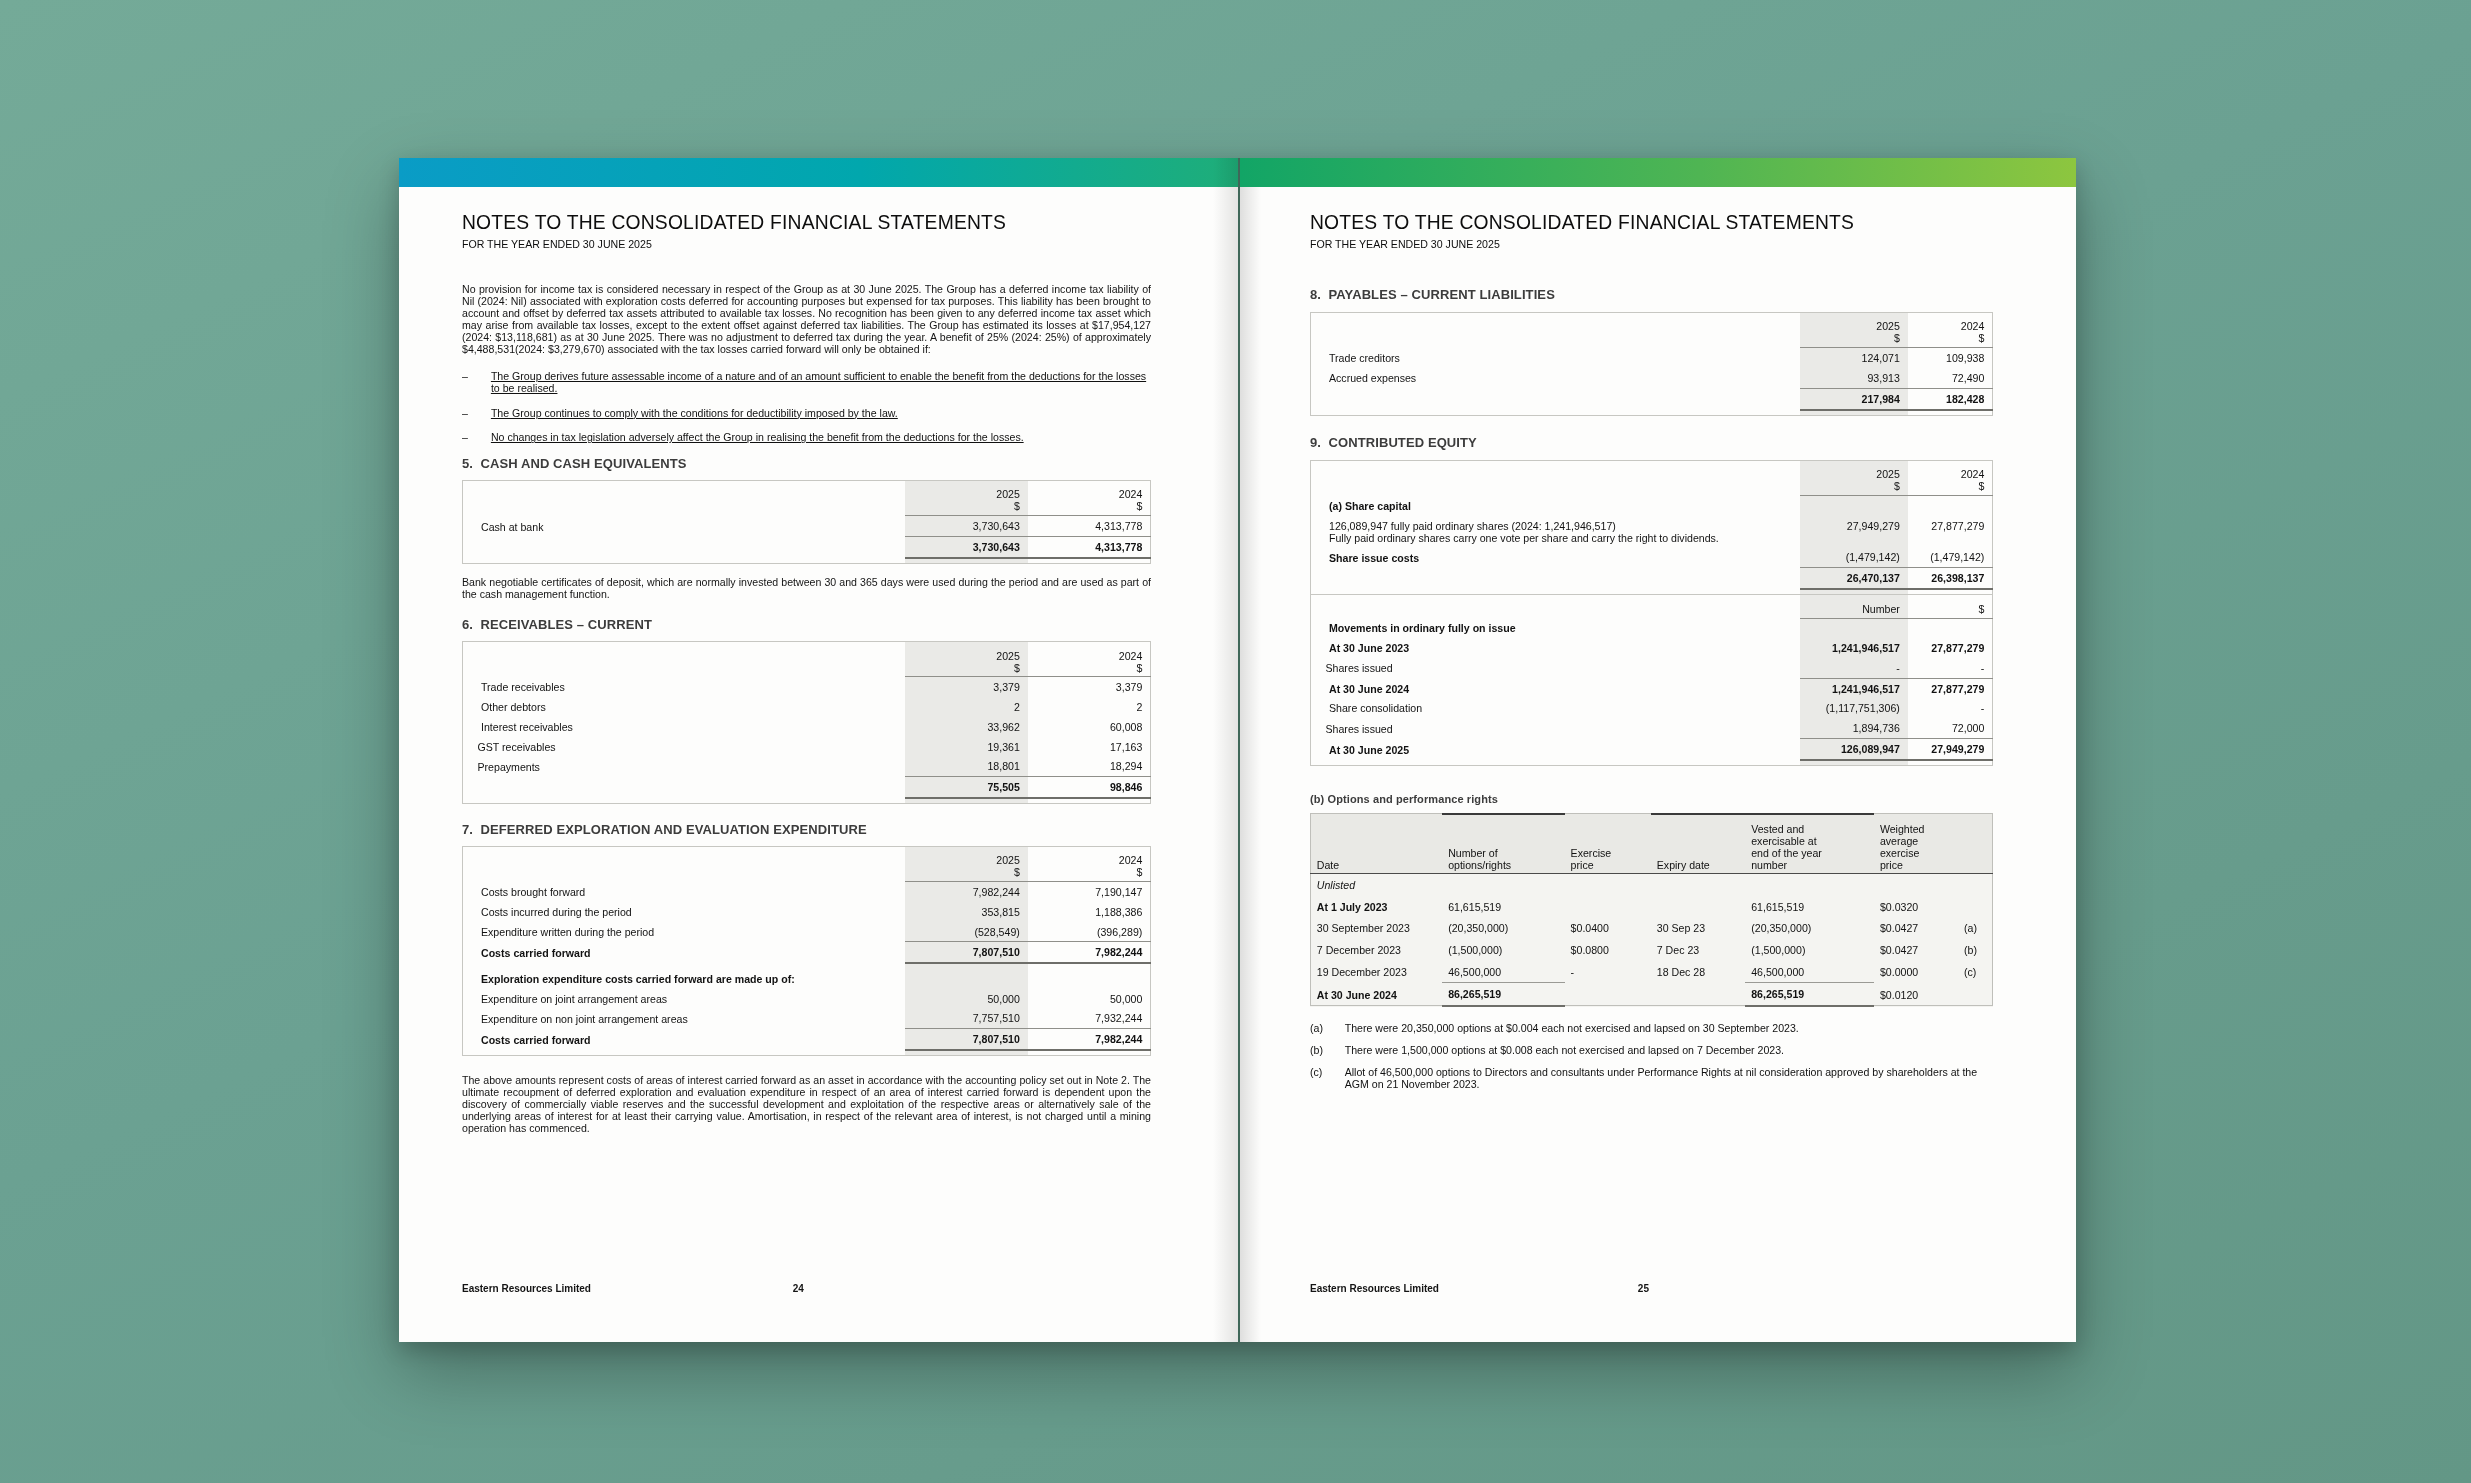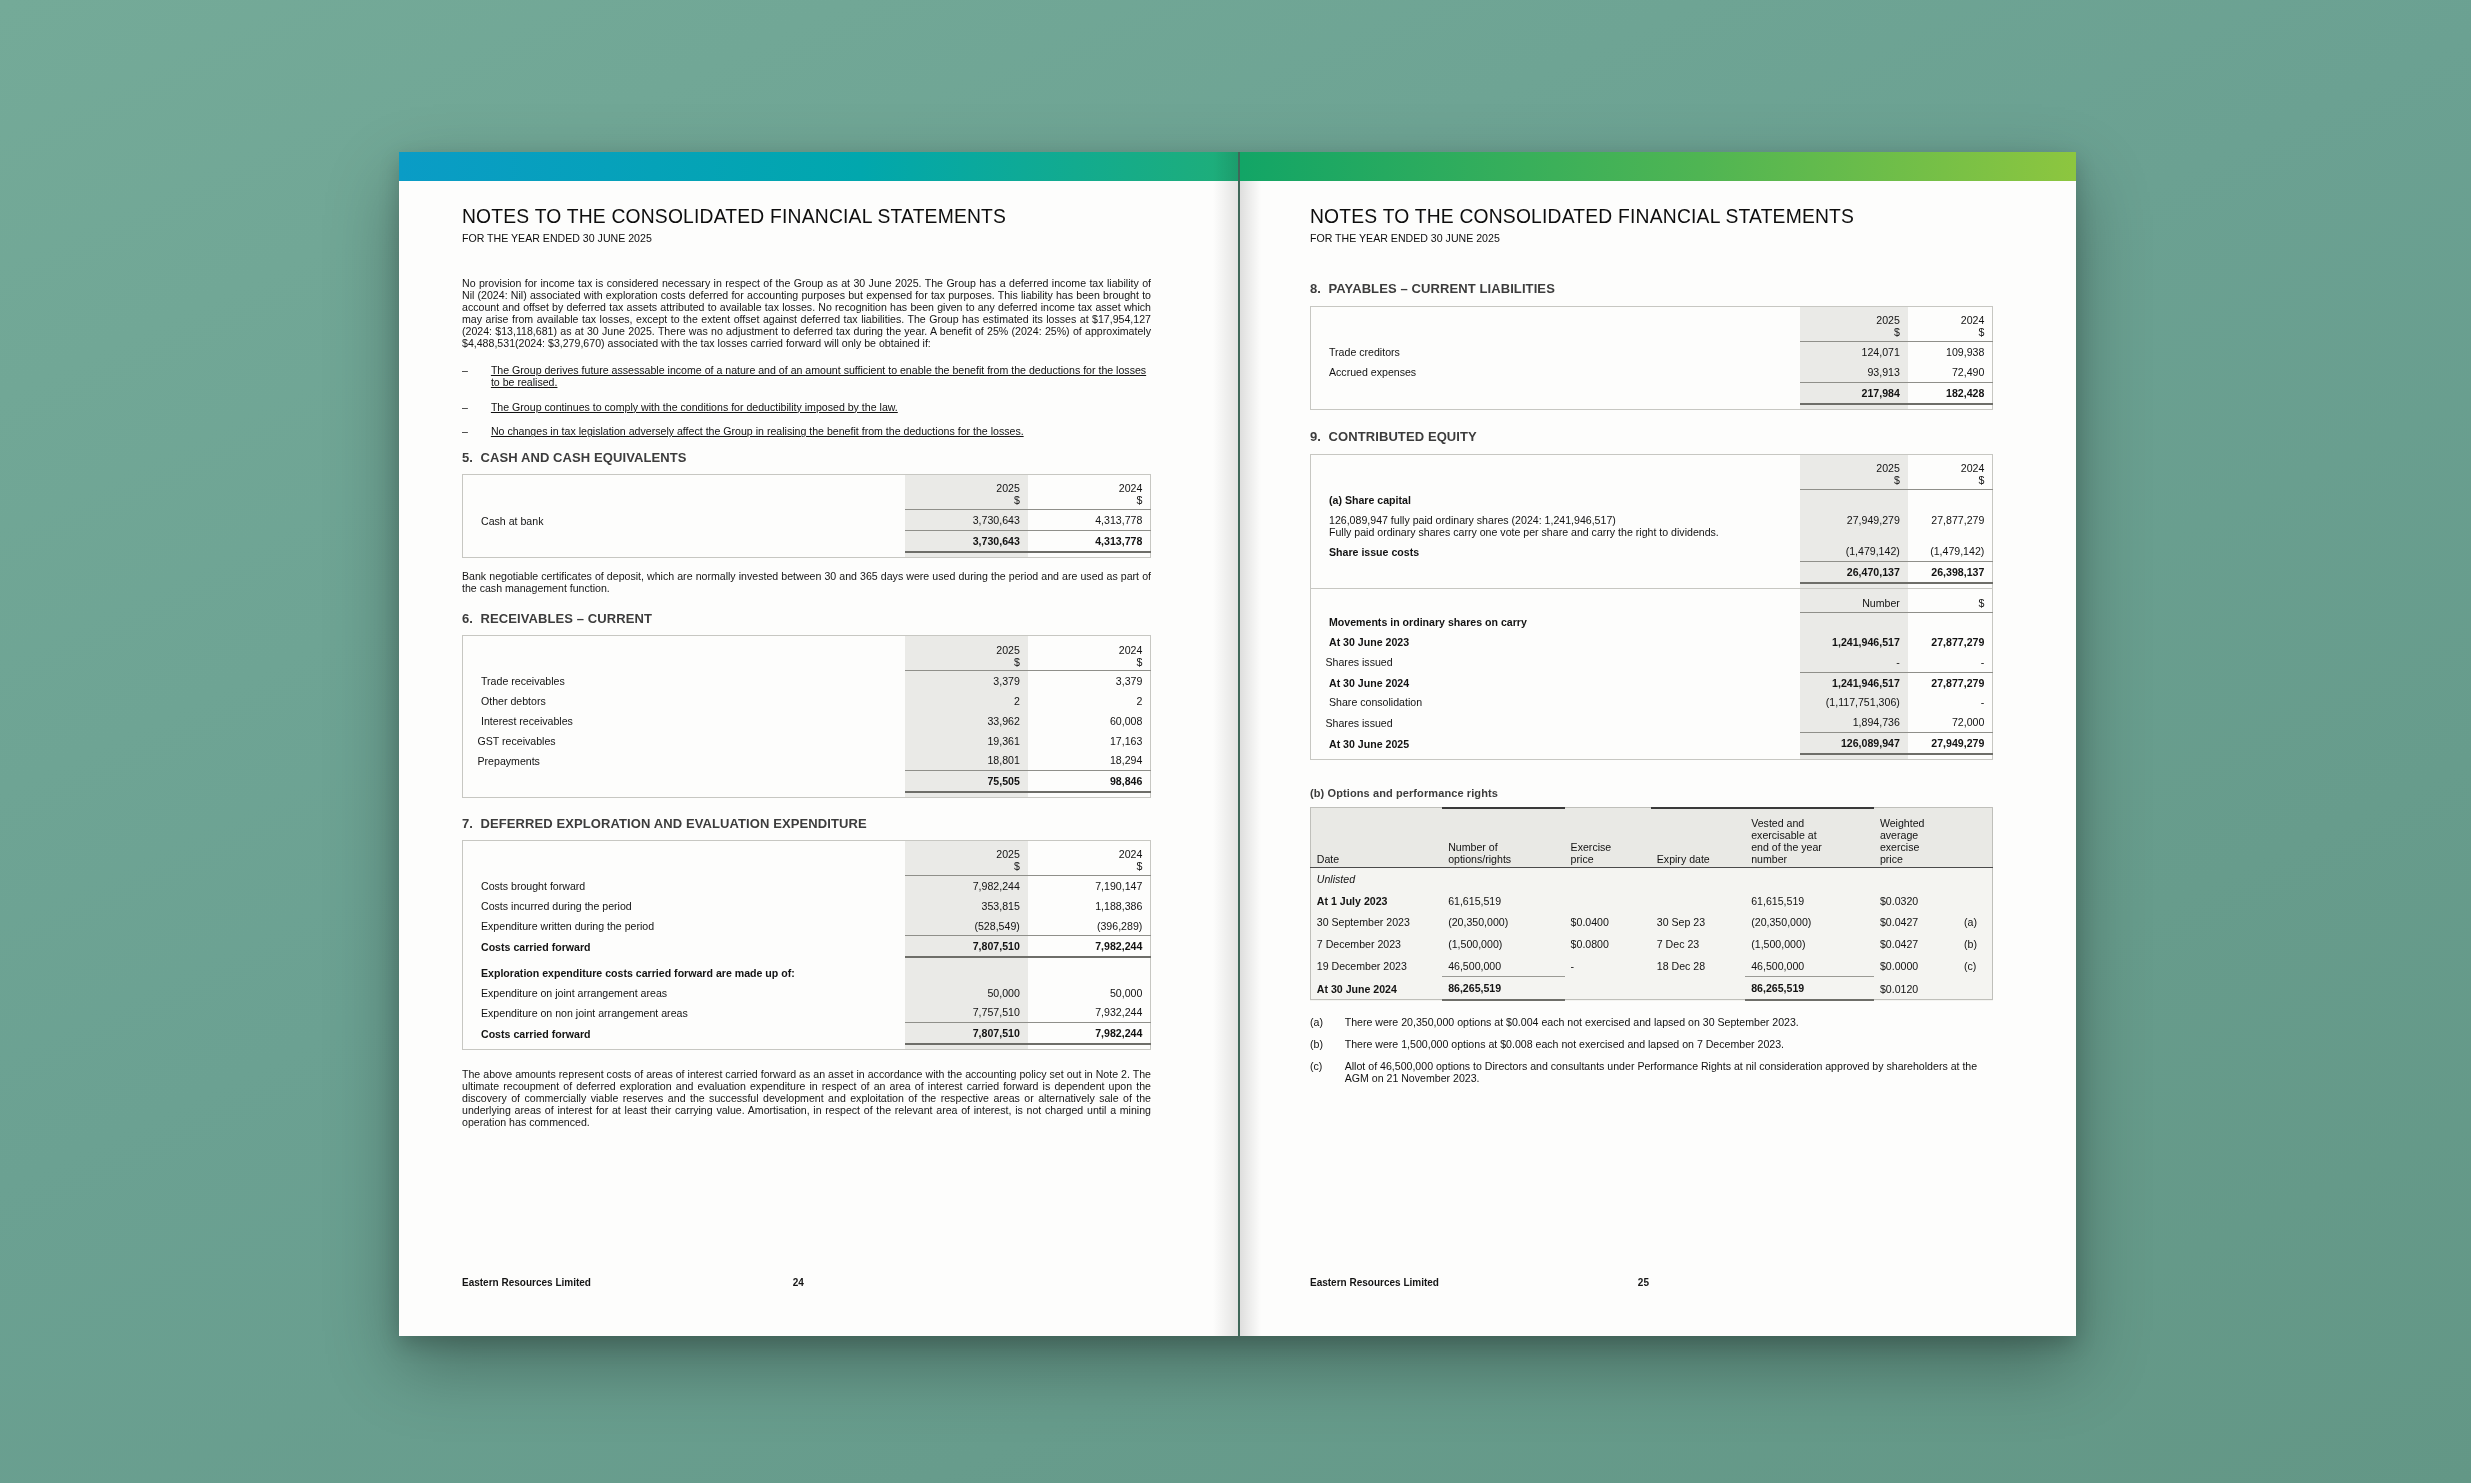--- a/index.html
+++ b/index.html
@@ -3,21 +3,21 @@
 <meta charset="utf-8">
 <style>
   * { margin:0; padding:0; box-sizing:border-box; }
   html,body { width:2472px; height:1483px; }
   #stage {
     position:relative; width:2472px; height:1483px; overflow:hidden;
     background:linear-gradient(155deg,#74aa98 0%,#6ba192 45%,#639786 100%);
     font-family:"Liberation Sans", sans-serif; color:#111;
   }
   .spread {
-    position:absolute; left:399px; top:152px; width:1677px; height:1184px;
+    position:absolute; left:399px; top:158px; width:1677px; height:1184px;
     background:#3f6759;
     box-shadow:0 29px 68px rgba(0,0,0,.30), 0 7.7px 19.3px rgba(0,0,0,.18);
   }
   .page { position:absolute; top:0; bottom:0; background:#fdfdfc; }
   .page-left  { left:0; width:839px; }
   .page-right { left:841px; width:836px; }
   .page-left::after  { content:''; position:absolute; top:0; right:0; width:25px; height:100%;
     background:linear-gradient(90deg, rgba(0,0,0,0), rgba(0,0,0,.10)); pointer-events:none;}
   .page-right::before{ content:''; position:absolute; top:0; left:0; width:21px; height:100%;
     background:linear-gradient(90deg, rgba(0,0,0,.12), rgba(0,0,0,0)); pointer-events:none;}
@@ -393,21 +393,21 @@
               <col style="width:108px">
               <col style="width:85px">
             </colgroup>
           <tbody>
               <tr class="hrow">
             <th class="lbl"></th>
             <th class="num shade hd">Number</th>
             <th class="num hd">$</th>
           </tr>
           <tr class="drow">
-            <td class="lbl b">Movements in ordinary shares on carry</td>
+            <td class="lbl b">Movements in ordinary fully on issue</td>
             <td class="num shade"></td>
             <td class="num"></td>
           </tr>
           <tr class="drow">
             <td class="lbl b">At 30 June 2023</td>
             <td class="num shade b">1,241,946,517</td>
             <td class="num b">27,877,279</td>
           </tr>
           <tr class="drow">
             <td class="lbl ind">Shares issued</td>

